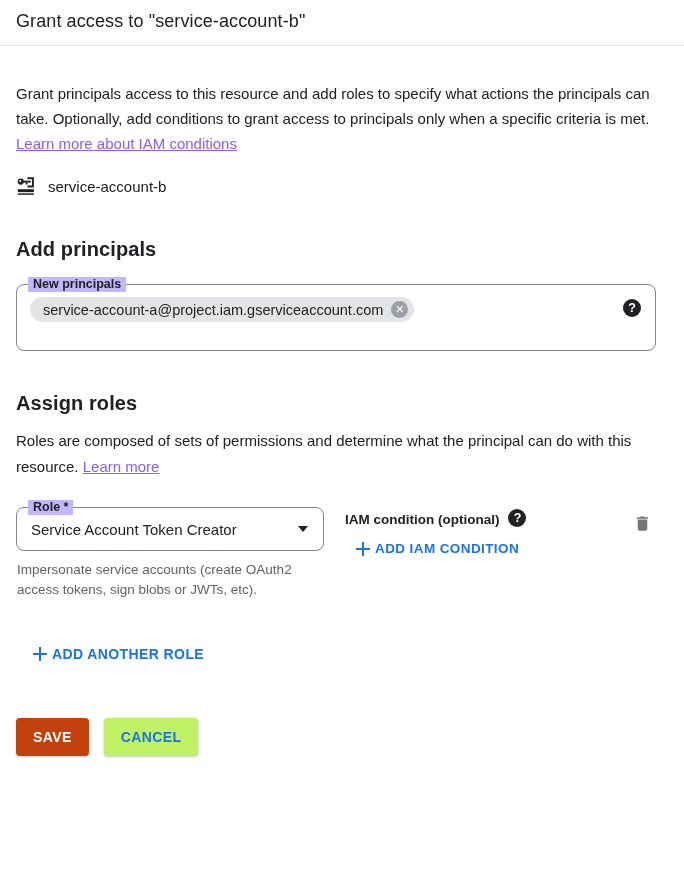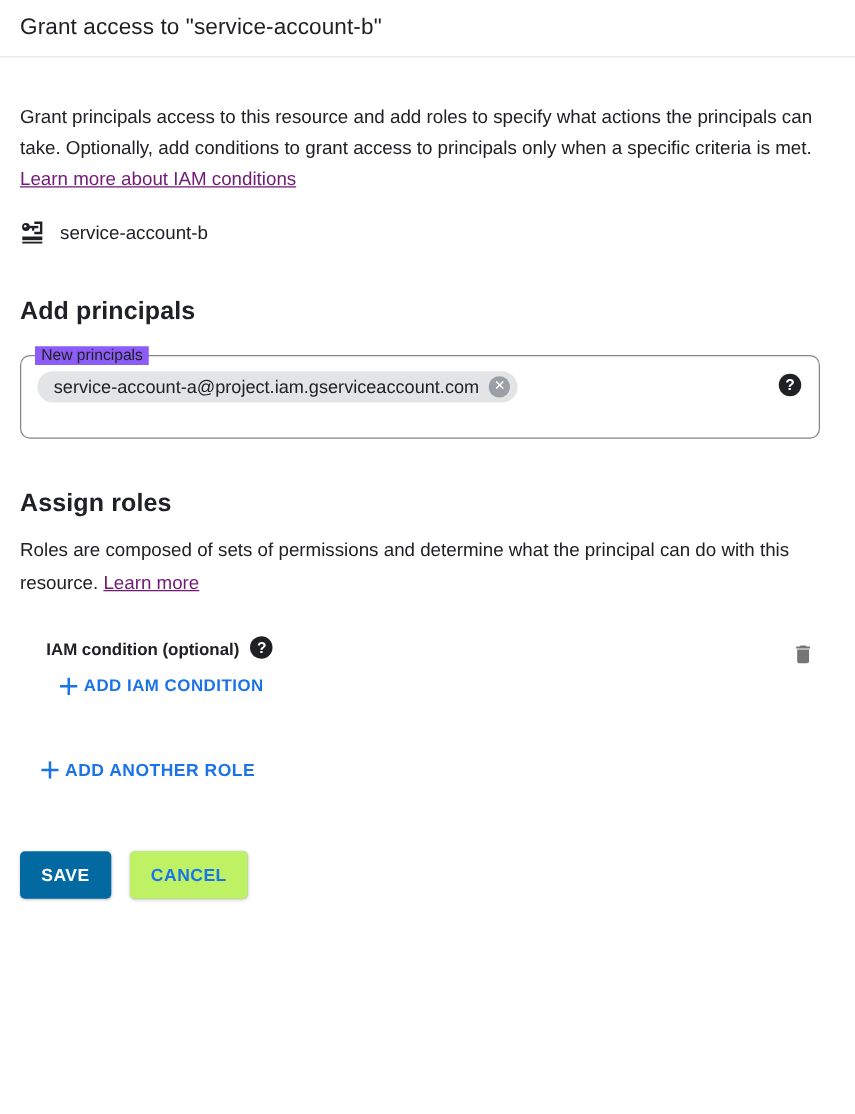--- a/index.html
+++ b/index.html
@@ -2,21 +2,21 @@
 <html style="--accent: #1a73e8; --text-primary: #202124; --text-secondary: #5f6368;"><head>
 <meta charset="utf-8">
 <style>
   * { margin:0; padding:0; box-sizing:border-box; }
   html,body { background:#fff; }
   body {
     width:684px; height:891px;
     font-family:"Liberation Sans","DejaVu Sans",sans-serif;
     color:#202124; overflow:hidden;
   }
-  a { color:#701a75; text-decoration:underline; cursor:pointer; }
+  a { color:#8b5cf6; text-decoration:underline; cursor:pointer; }
 
   .dialog-header { padding:11px 16px 13px; }
   .dialog-title { font-size:18px; font-weight:400; color:#202124; letter-spacing:.1px; }
   .divider { border-top:1px solid #e4e4e4; }
 
   .content { padding:0 28px 0 16px; }
 
   .intro { margin-top:35px; font-size:15px; line-height:25px; color:#202124; max-width:648px; }
 
   .resource-heading { margin-top:31px; font-size:16px; font-weight:700; }
@@ -26,22 +26,22 @@
   .section-heading { margin-top:41px; font-size:20px; font-weight:700; letter-spacing:.1px; }
   .section-desc { margin-top:13px; font-size:15px; line-height:26px; max-width:648px; }
 
   .principals-field {
     margin-top:23px; position:relative;
     border:1px solid #80868b; border-radius:8px;
     height:67px; width:640px;
   }
   .field-label {
     position:absolute; top:-8px; left:11px;
-    background:#8b5cf6; padding:0 5px;
-    font-size:12.5px; font-weight:400; color:#202124; line-height:15px;
+    background:#c4b5fd; padding:0 5px;
+    font-size:12.5px; font-weight:700; color:#202124; line-height:15px;
   }
   .chip-row { padding:12px 40px 0 13px; }
   .chip {
     display:inline-flex; align-items:center; gap:8px;
     background:#e3e4e6; border-radius:14px;
     padding:4px 6px 4px 13px; max-width:560px;
   }
   .chip-text { font-size:14.5px; color:#202124; white-space:nowrap; }
   .chip-close {
     width:17px; height:17px; border-radius:50%;
@@ -89,21 +89,21 @@
   .delete-icon { width:19px; height:19px; color:#757575; cursor:pointer; }
 
   .add-role-btn { margin-top:47px; margin-left:17px; font-size:14px; }
 
   .actions { margin-top:53px; display:flex; align-items:center; gap:15px; }
   .btn {
     font-family:inherit; font-size:14px; font-weight:700; letter-spacing:.4px;
     border-radius:4px; cursor:pointer; padding:0 17px; height:38px;
     display:inline-flex; align-items:center; justify-content:center;
   }
-  .btn-primary { background:#0369a1; color:#fff; border:none; box-shadow:0 1px 2px rgba(60,64,67,.3); }
+  .btn-primary { background:#c2410c; color:#fff; border:none; box-shadow:0 1px 2px rgba(60,64,67,.3); }
   .btn-secondary {
     background:#bef264; color:#1a73e8; border:none;
     box-shadow:0 1px 3px rgba(60,64,67,.28), 0 0 1px rgba(60,64,67,.2);
   }
 </style>
 </head>
 <body>
 
 <div class="dialog-header">
   <div class="dialog-title">Grant access to "service-account-b"</div>
@@ -137,20 +137,28 @@
         <span class="chip-close">✕</span>
       </span>
     </div>
     <span class="help-icon field-help">?</span>
   </div>
 
   <h2 class="section-heading">Assign roles</h2>
   <p class="section-desc"><span>Roles are composed of sets of permissions and determine what the principal can do with this resource. </span><a>Learn more</a></p>
 
   <div class="roles-row">
+    <div class="role-col">
+      <div class="role-select">
+        <span class="field-label">Role *</span>
+        <span class="role-value">Service Account Token Creator</span>
+        <span class="dropdown-arrow"></span>
+      </div>
+      <p class="role-helper">Impersonate service accounts (create OAuth2 access tokens, sign blobs or JWTs, etc).</p>
+    </div>
 
     <div class="condition-col">
       <div class="condition-label-row">
         <span class="condition-label">IAM condition (optional)</span>
         <span class="help-icon">?</span>
       </div>
       <button class="text-button add-condition-btn">
         <svg class="plus-icon" viewBox="0 0 14 14" aria-hidden="true">
           <rect x="6" y="0" width="2" height="14" fill="#1a73e8"></rect>
           <rect x="0" y="6" width="14" height="2" fill="#1a73e8"></rect>

